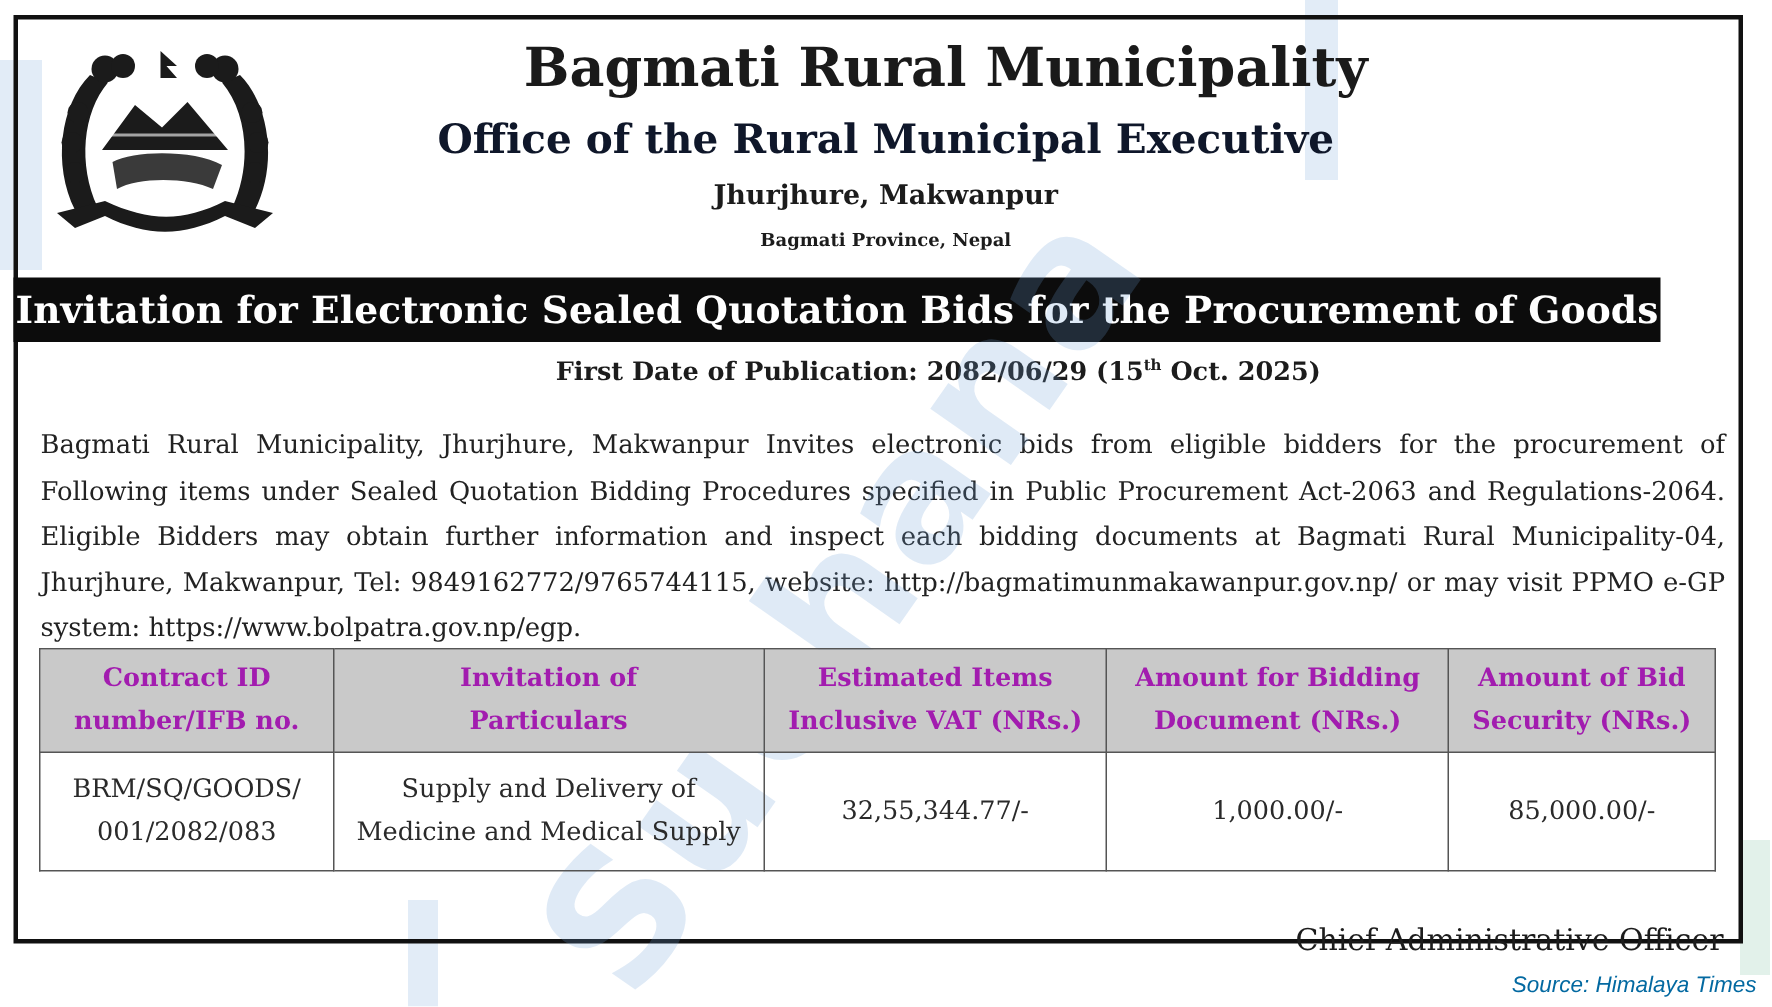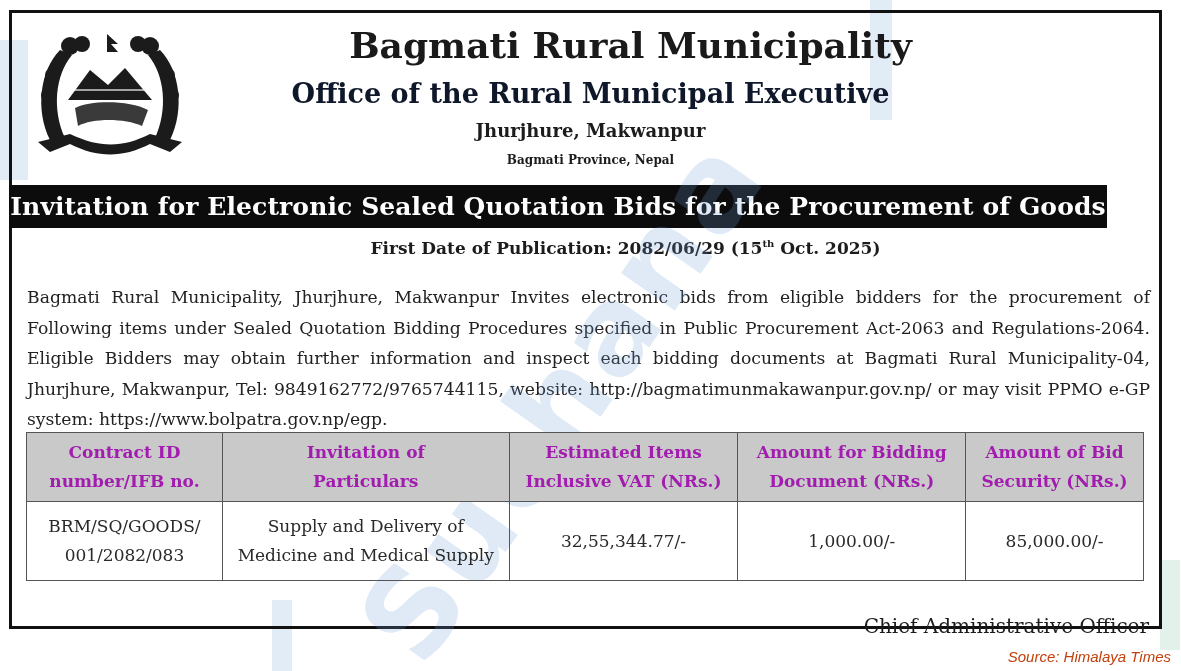--- a/index.html
+++ b/index.html
@@ -59,21 +59,21 @@
   table.bids th {
     background:#c9c9c9; font-weight:bold; height:66px; line-height:29px;
     font-size:17px; color:#a21caf;
   }
   table.bids td { height:76px; line-height:29px; color:#2a2a2a; }
   .signer {
     position:absolute; right:32px; top:590px; font-weight:normal; font-size:20px;margin-top:24px;
   }
   .source {
     position:absolute; right:10px; top:648px;
-    font-family:"Liberation Sans", sans-serif; font-style:italic; font-size:15px; color:#c2410c;
+    font-family:"Liberation Sans", sans-serif; font-style:italic; font-size:15px; color:#0369a1;
   }
 </style>
 </head>
 <body>
 
 <div class="wm-stripe" style="left:0px;top:40px;height:140px;"></div>
 <div class="wm-stripe" style="left:870px;top:0px;height:120px;width:22px;"></div>
 <div class="wm-stripe" style="left:272px;top:600px;height:71px;width:20px;"></div>
 <div class="wm-stripe" style="left:1160px;top:560px;height:90px;width:20px;background:rgba(140,200,170,0.25);"></div>
 

